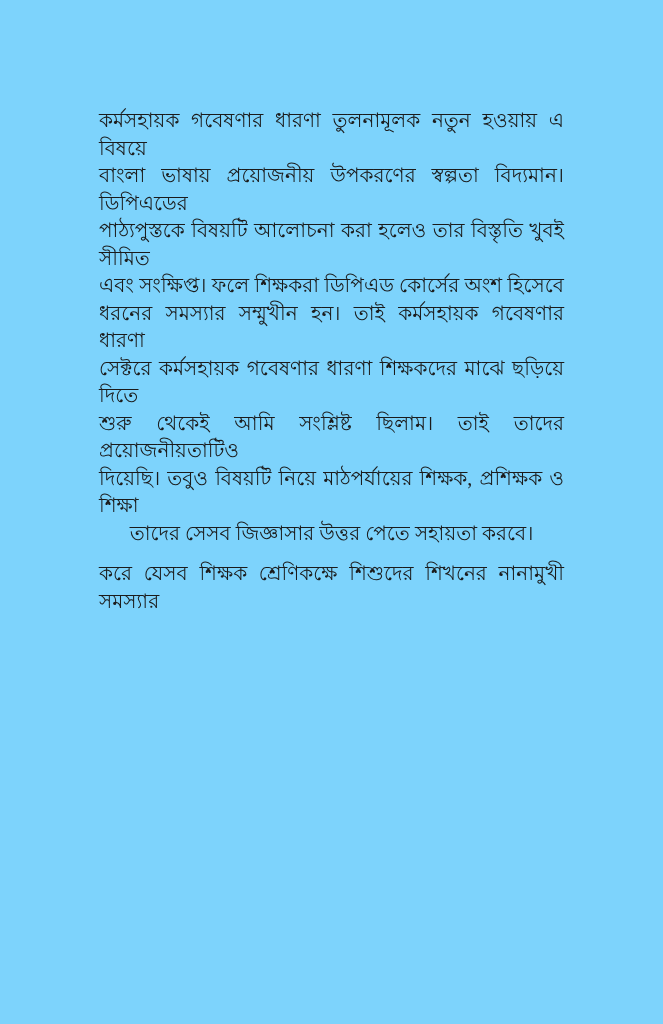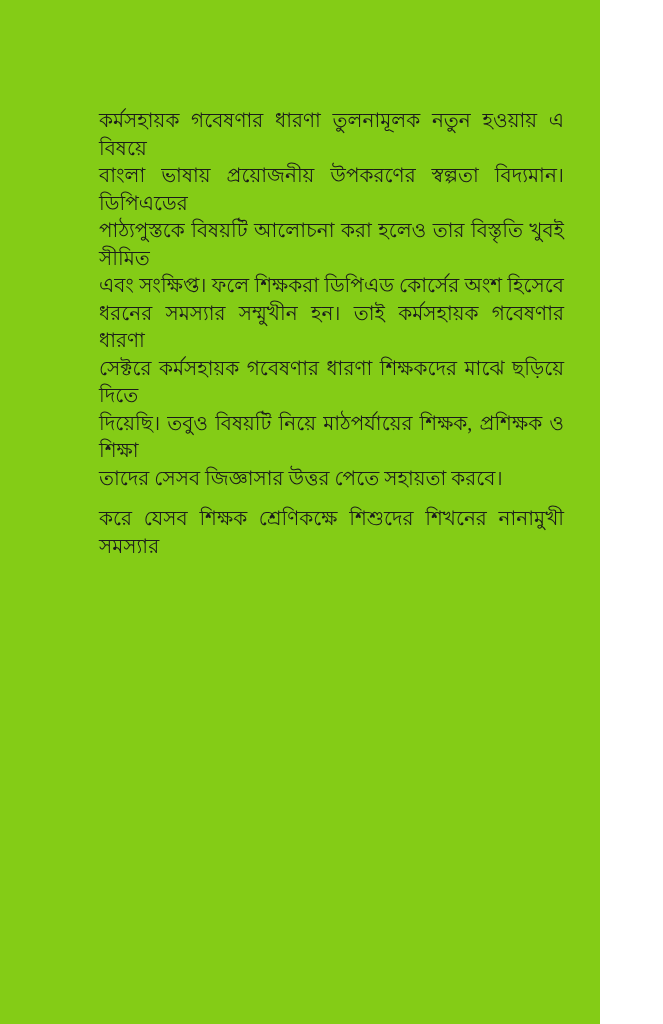--- a/index.html
+++ b/index.html
@@ -2,59 +2,60 @@
 <html lang="bn"><head>
 <meta charset="utf-8">
 <style>
   html, body {
     margin: 0;
     padding: 0;
     background: #ffffff;
   }
   .page {
     position: relative;
-    width: 600px;
+    width: 663px;
     height: 1024px;
-    background: #84cc16;
+    background: #7dd3fc;
     overflow: hidden;
     font-family: "Liberation Serif", "DejaVu Serif", serif;
   }
   .text-block {
     position: absolute;
     left: 99px;
     top: 107px;
     width: 465px;
     color: #1b1b1b;
     font-size: 20px;
     line-height: 27.5px;
   }
   .para {
     margin: 0 0 13px 0;
   }
   .ln {
-    text-align: left;
+    text-align: center;
   }
   .ln.just {
     text-align: justify;
     text-align-last: justify;
   }
 </style>
 </head>
 <body>
 
 <div class="page">
   <div class="text-block">
 
     <div class="para">
       <div class="ln just">কর্মসহায়ক গবেষণার ধারণা তুলনামূলক নতুন হওয়ায় এ বিষয়ে</div>
       <div class="ln just">বাংলা ভাষায় প্রয়োজনীয় উপকরণের স্বল্পতা বিদ্যমান। ডিপিএডের</div>
       <div class="ln just">পাঠ্যপুস্তকে বিষয়টি আলোচনা করা হলেও তার বিস্তৃতি খুবই সীমিত</div>
       <div class="ln just">এবং সংক্ষিপ্ত। ফলে শিক্ষকরা ডিপিএড কোর্সের অংশ হিসেবে</div>
       <div class="ln just">ধরনের সমস্যার সম্মুখীন হন। তাই কর্মসহায়ক গবেষণার ধারণা</div>
       <div class="ln just">সেক্টরে কর্মসহায়ক গবেষণার ধারণা শিক্ষকদের মাঝে ছড়িয়ে দিতে</div>
+      <div class="ln just">শুরু থেকেই আমি সংশ্লিষ্ট ছিলাম। তাই তাদের প্রয়োজনীয়তাটিও</div>
       <div class="ln just">দিয়েছি। তবুও বিষয়টি নিয়ে মাঠপর্যায়ের শিক্ষক, প্রশিক্ষক ও শিক্ষা</div>
       <div class="ln">তাদের সেসব জিজ্ঞাসার উত্তর পেতে সহায়তা করবে।</div>
     </div>
 
     <div class="para">
       <div class="ln just">করে যেসব শিক্ষক শ্রেণিকক্ষে শিশুদের শিখনের নানামুখী সমস্যার</div>
 
     </div>
 
   </div>

